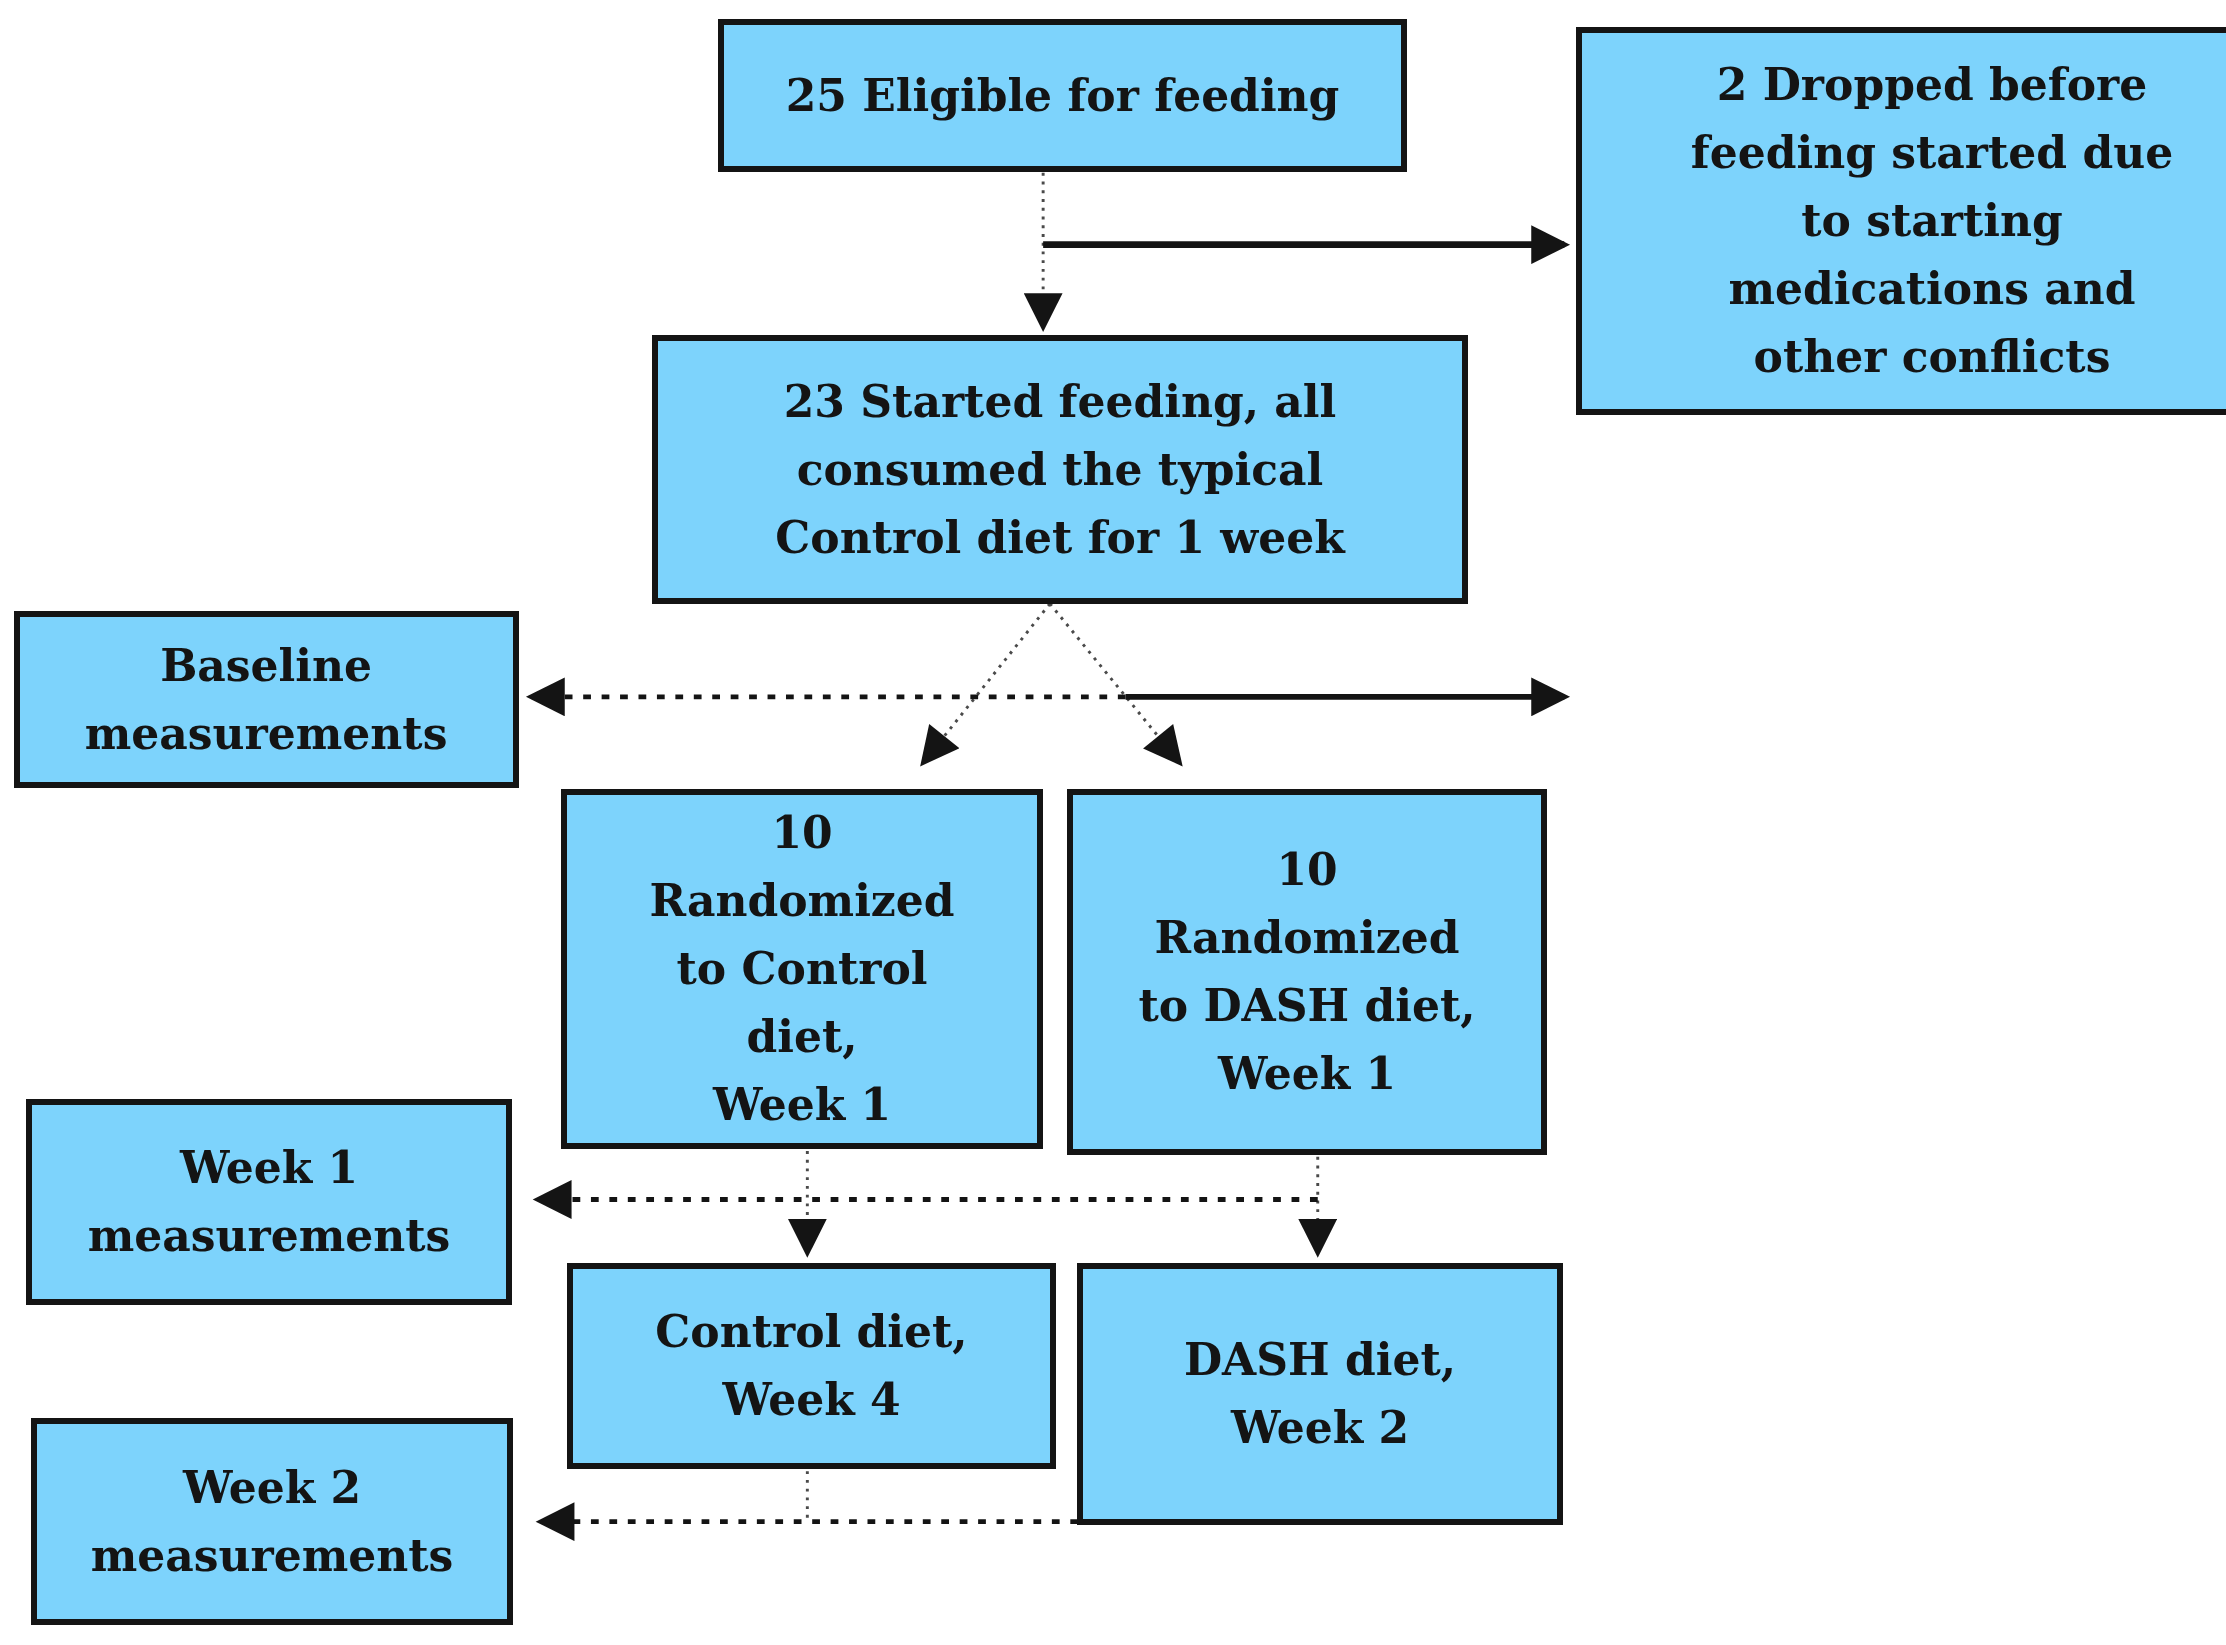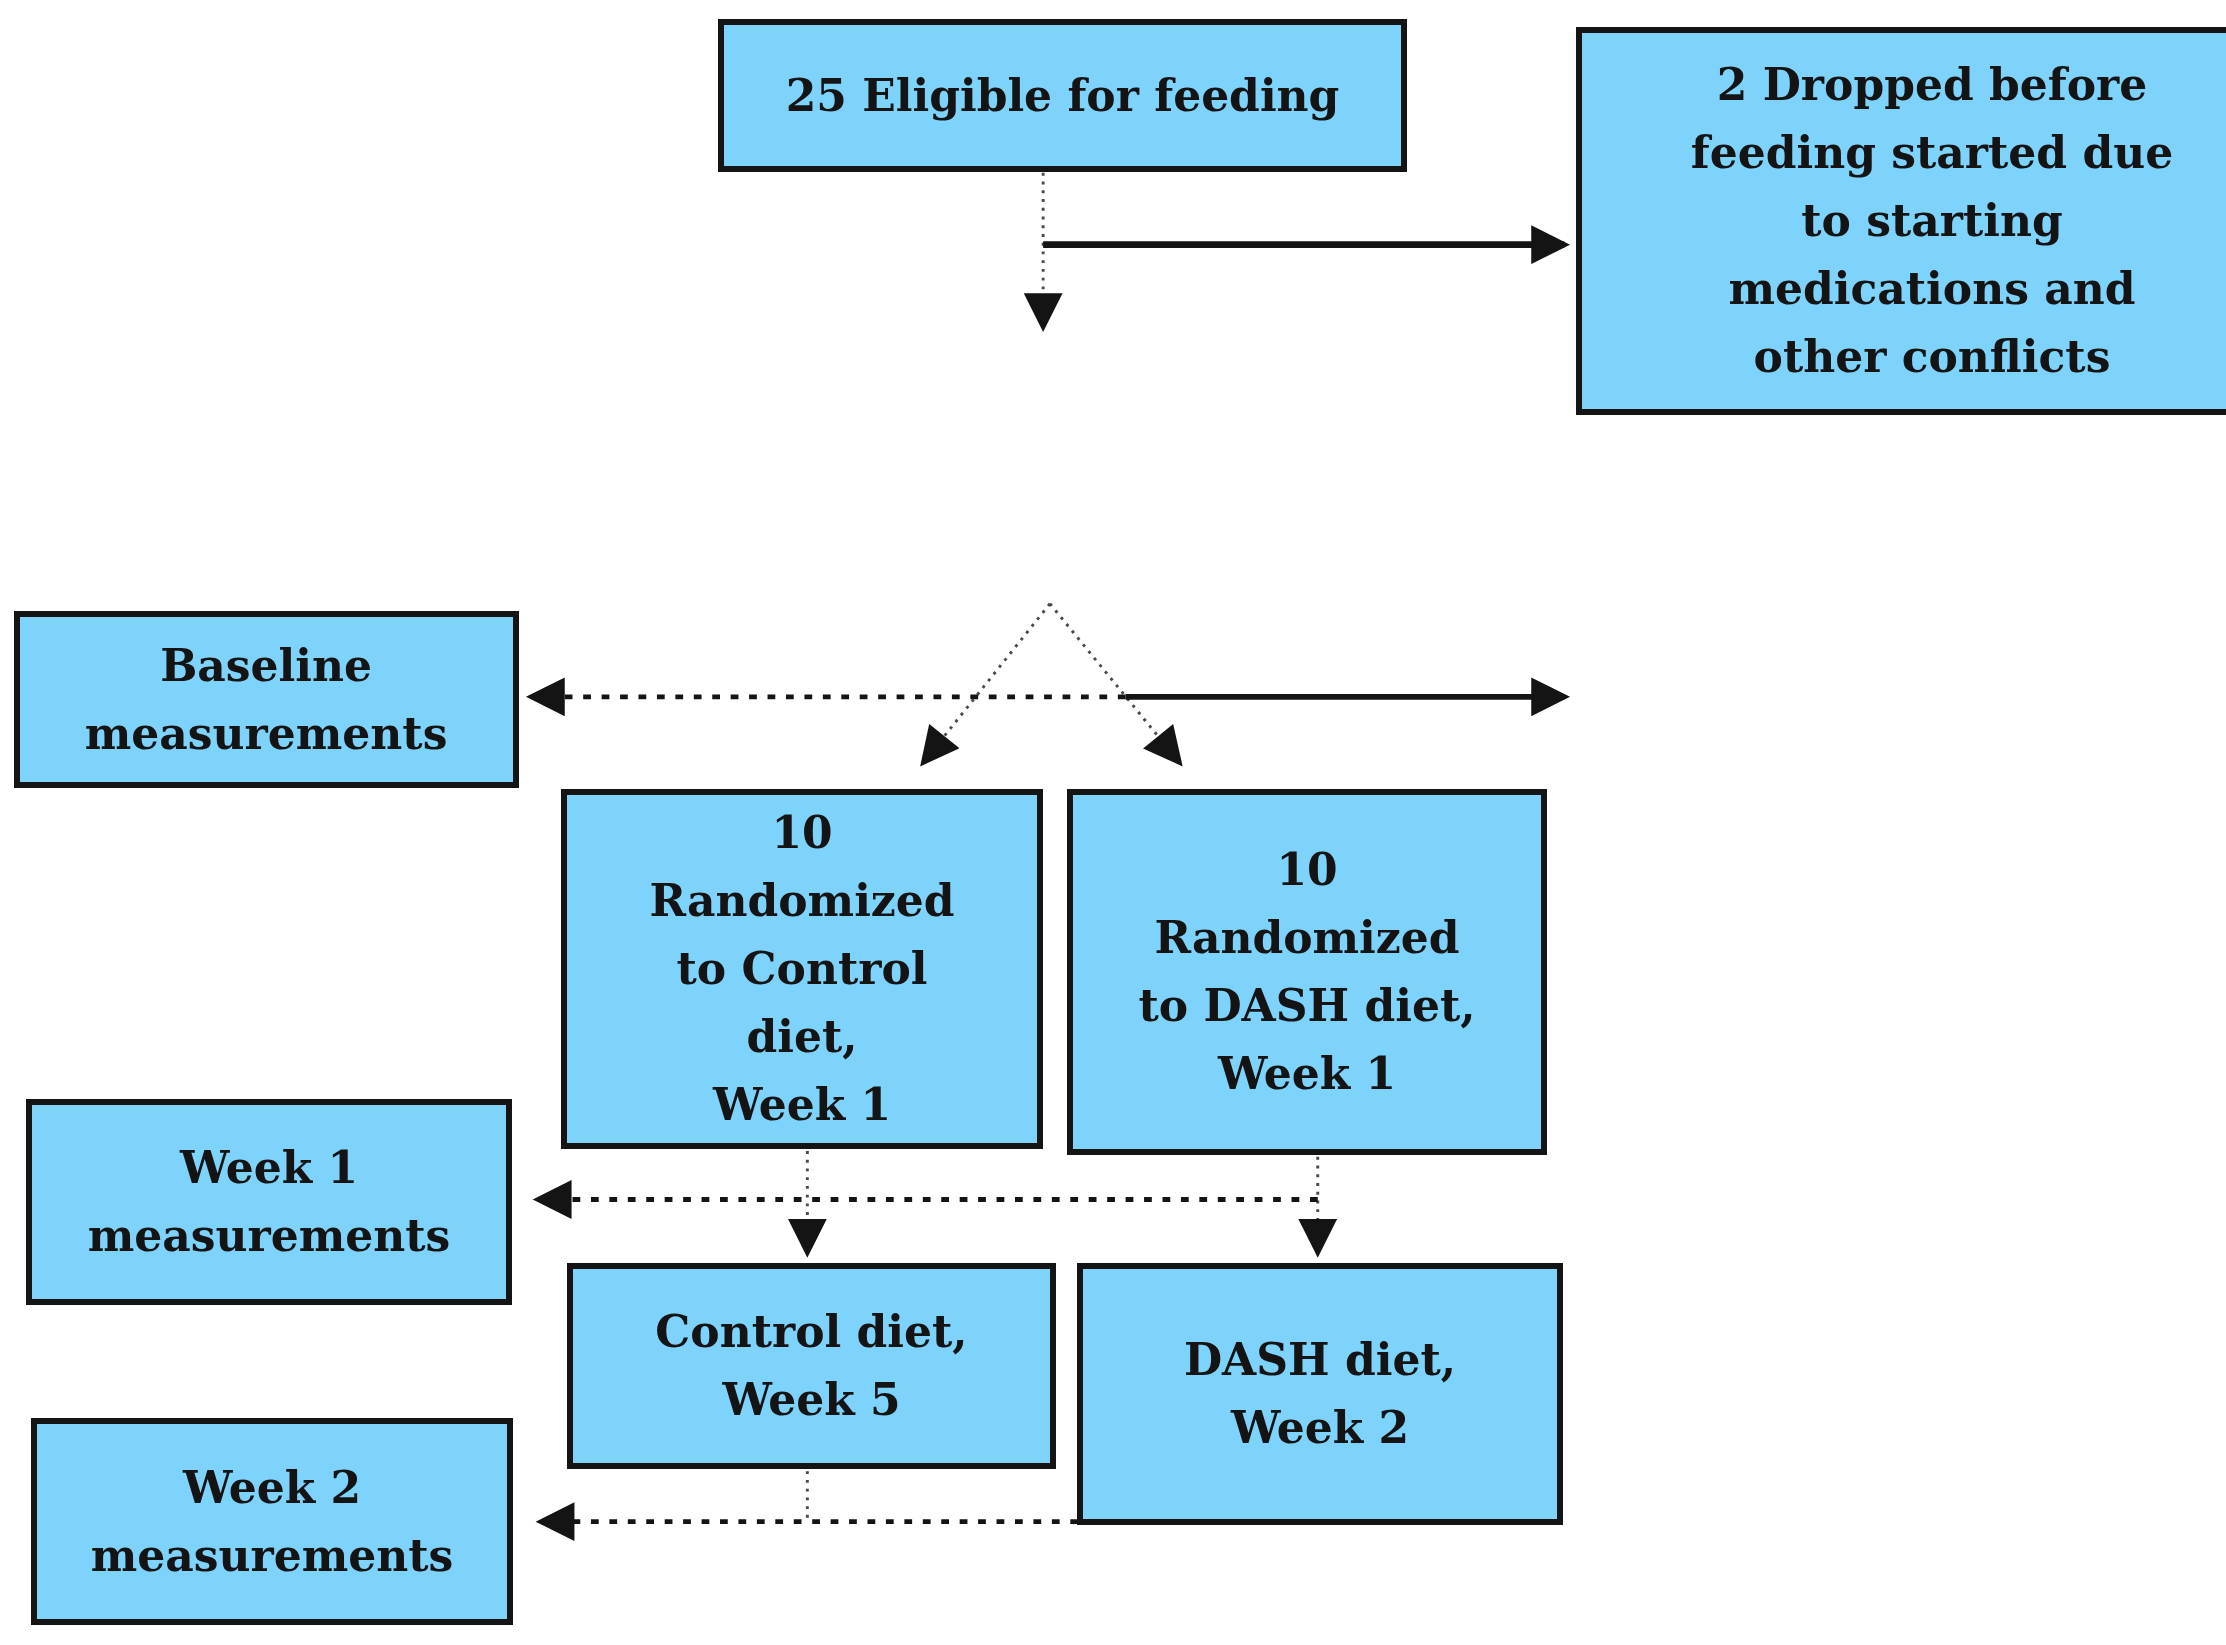--- a/index.html
+++ b/index.html
@@ -78,20 +78,25 @@
   </div>
 
   <div class="fbox" style="left:1576px; top:27px; width:712px; height:388px;">
     <span class="label">2 Dropped before
 feeding started due
 to starting
 medications and
 other conflicts</span>
   </div>
 
+  <div class="fbox" style="left:652px; top:335px; width:816px; height:269px;">
+    <span class="label">23 Started feeding, all
+consumed the typical
+Control diet for 1 week</span>
+  </div>
 
   <div class="fbox" style="left:13.6px; top:611px; width:505px; height:177px;">
     <span class="label">Baseline
 measurements</span>
   </div>
 
 
   <div class="fbox" style="left:561px; top:789px; width:482px; height:360px;">
     <span class="label">10
 Randomized
@@ -107,21 +112,21 @@
 Week 1</span>
   </div>
 
   <div class="fbox" style="left:26px; top:1099px; width:486px; height:206px;">
     <span class="label">Week 1
 measurements</span>
   </div>
 
   <div class="fbox" style="left:567px; top:1263px; width:489px; height:206px;">
     <span class="label">Control diet,
-Week 5</span>
+Week 4</span>
   </div>
 
   <div class="fbox" style="left:1077px; top:1263px; width:486px; height:262px;">
     <span class="label">DASH diet,
 Week 2</span>
   </div>
 
   <div class="fbox" style="left:31px; top:1418px; width:482px; height:207px;">
     <span class="label">Week 2
 measurements</span>

